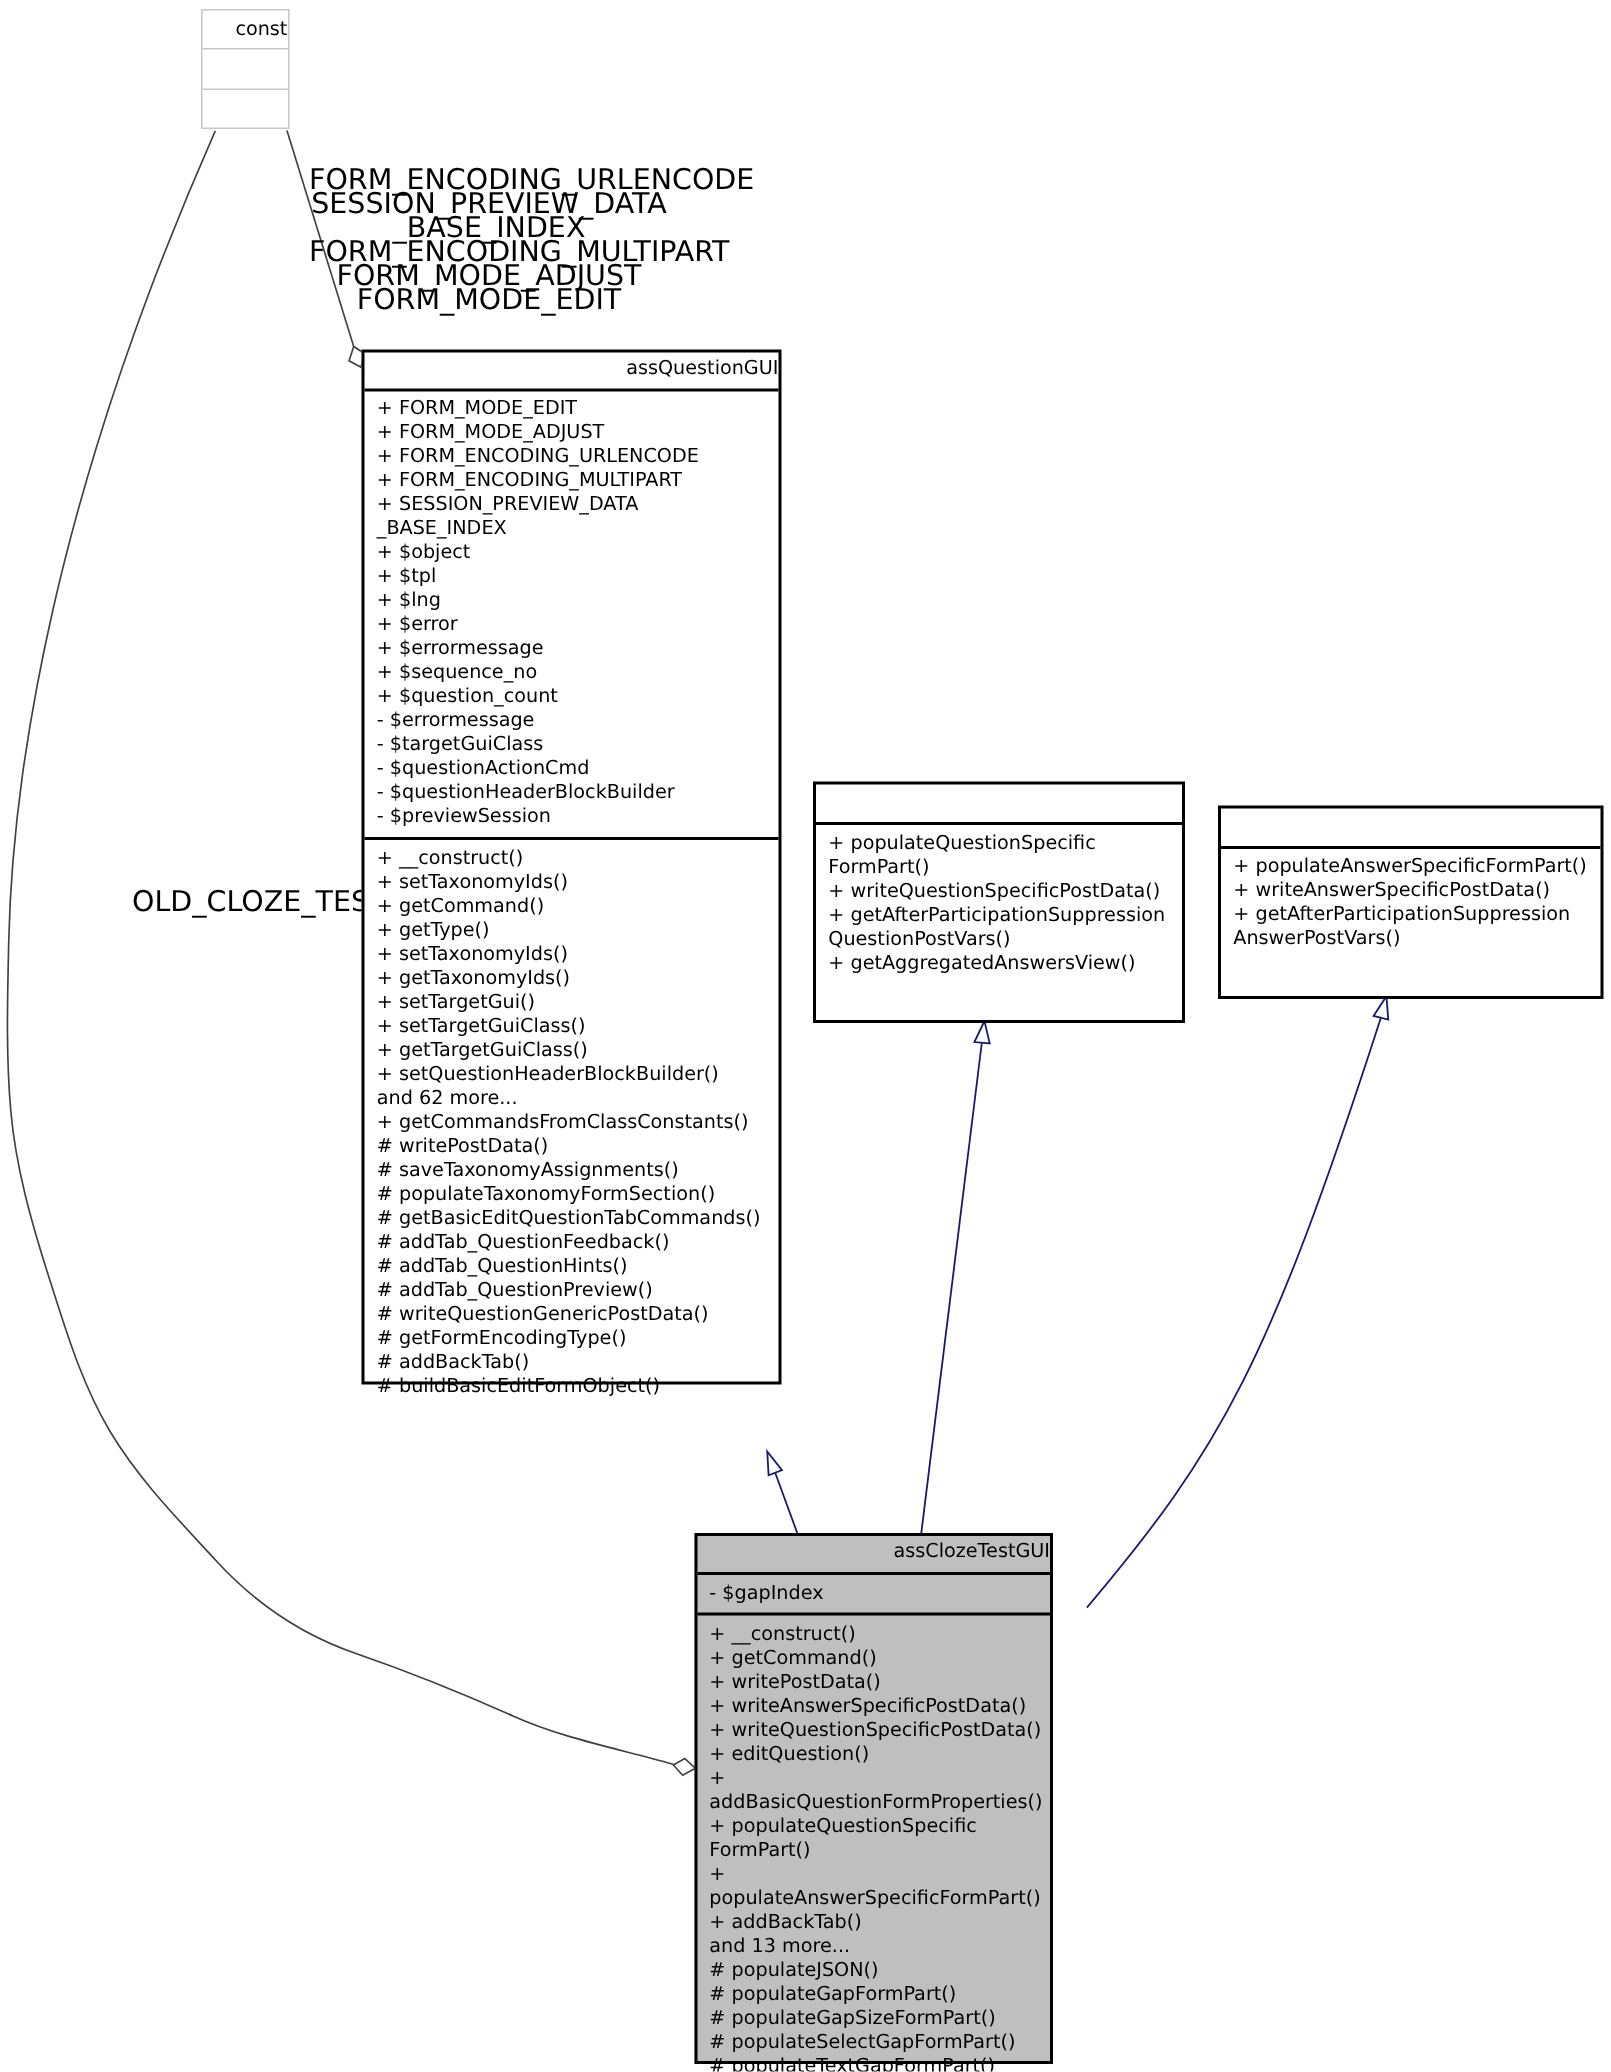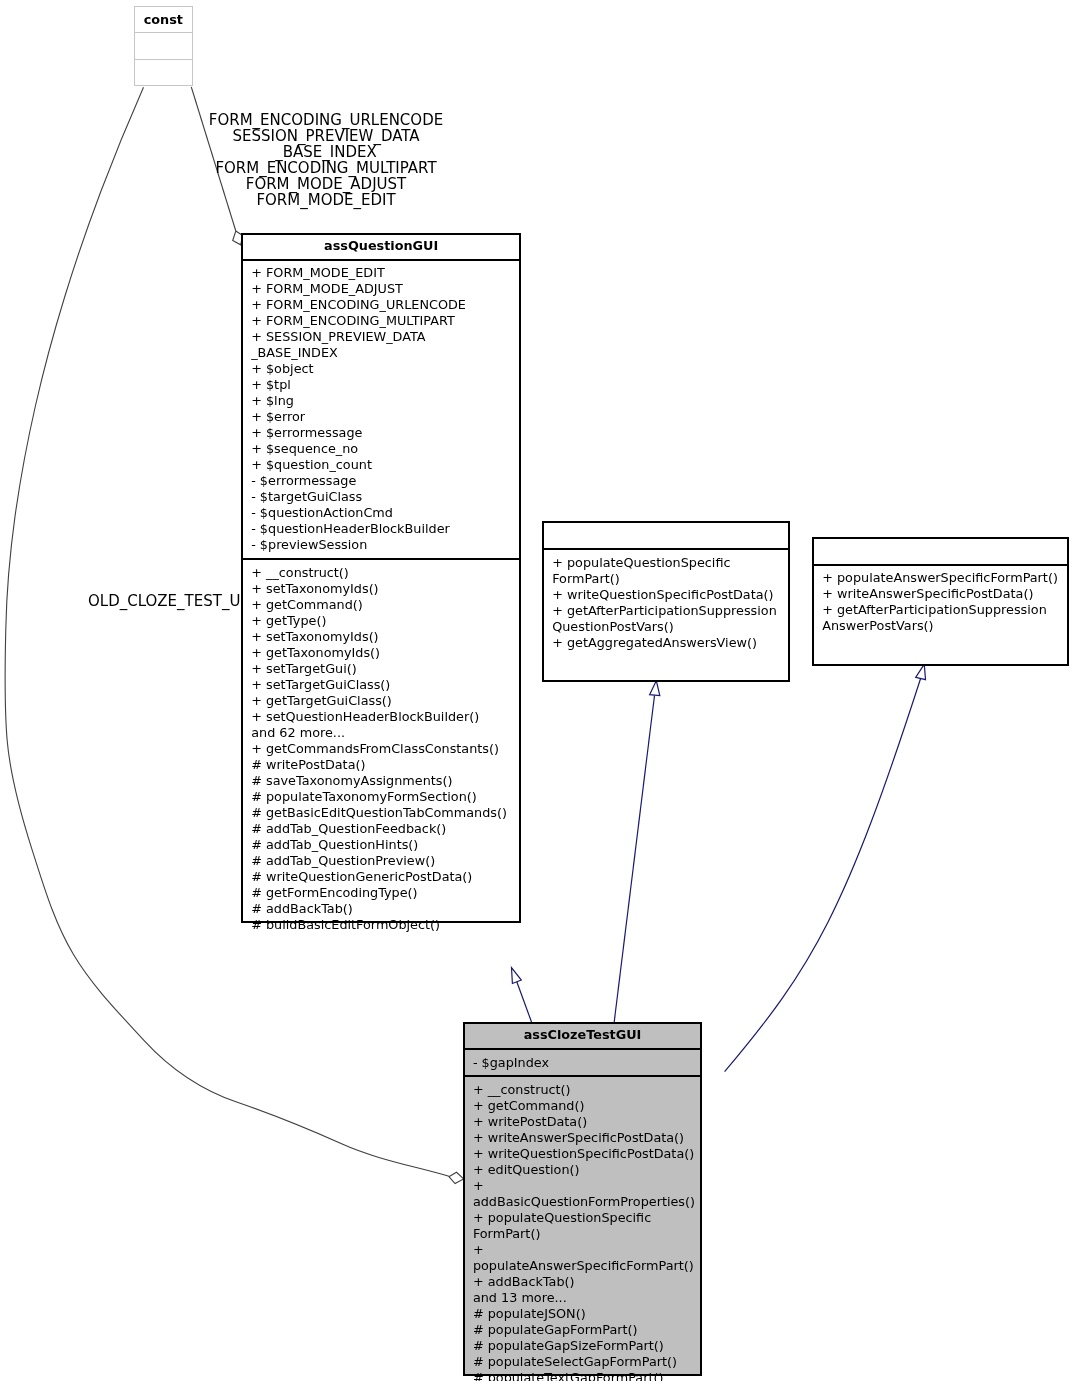--- a/index.html
+++ b/index.html
@@ -5,31 +5,31 @@
 <style>
   html,body{margin:0;padding:0;background:#ffffff;}
   body{width:1074px;height:1381px;position:relative;overflow:hidden;
        font-family:"DejaVu Sans", sans-serif;color:#000;
        -webkit-font-smoothing:antialiased;}
   #canvas{position:absolute;left:0;top:0;width:1074px;height:1381px;}
   svg#edges{position:absolute;left:0;top:0;width:1074px;height:1381px;}
   .node{position:absolute;box-sizing:border-box;background:#fff;
         border:2px solid #000;font-size:12.8px;}
   .node.light{border:1.2px solid #c6c6c6;}
-  .node .title{text-align:center;line-height:22.4px;height:25.9px;
-        box-sizing:border-box;border-bottom:2px solid #000;font-weight:bold;}
+  .node .title{text-align:right;line-height:22.4px;height:25.9px;
+        box-sizing:border-box;border-bottom:2px solid #000;}
   .node.light .title{border-bottom:1.2px solid #c6c6c6;height:26px;
         line-height:25px;}
   .node .sect{line-height:16px;padding:4.5px 0 4.9px 0;
         box-sizing:border-box;border-bottom:2px solid #000;}
   .node.light .sect{border-bottom:1.2px solid #c6c6c6;}
   .node .sect.empty{height:26.9px;}
   .node .sect:last-child{border-bottom:none;}
   .node .sect .row{padding:0 4px 0 7.9px;white-space:pre-wrap;}
-  .edgelabel{position:absolute;font-size:15px;line-height:16px;
+  .edgelabel{position:absolute;font-size:19px;line-height:16px;
         text-align:center;white-space:pre-line;}
 </style>
 </head>
 <body>
 
 <div id="canvas">
   <svg id="edges" width="1074" height="1381" viewBox="0 0 1074 1381">
 
     <path d="M 191.3,87 L 235.8,231.0" fill="none" stroke="#404040" stroke-width="1.1"></path>
     <path d="M 235.8,231.0 L 242.7,235.5 L 240.7,244.8 L 232.7,240.5 Z" fill="#ffffff" stroke="#404040" stroke-width="1.1"></path>

